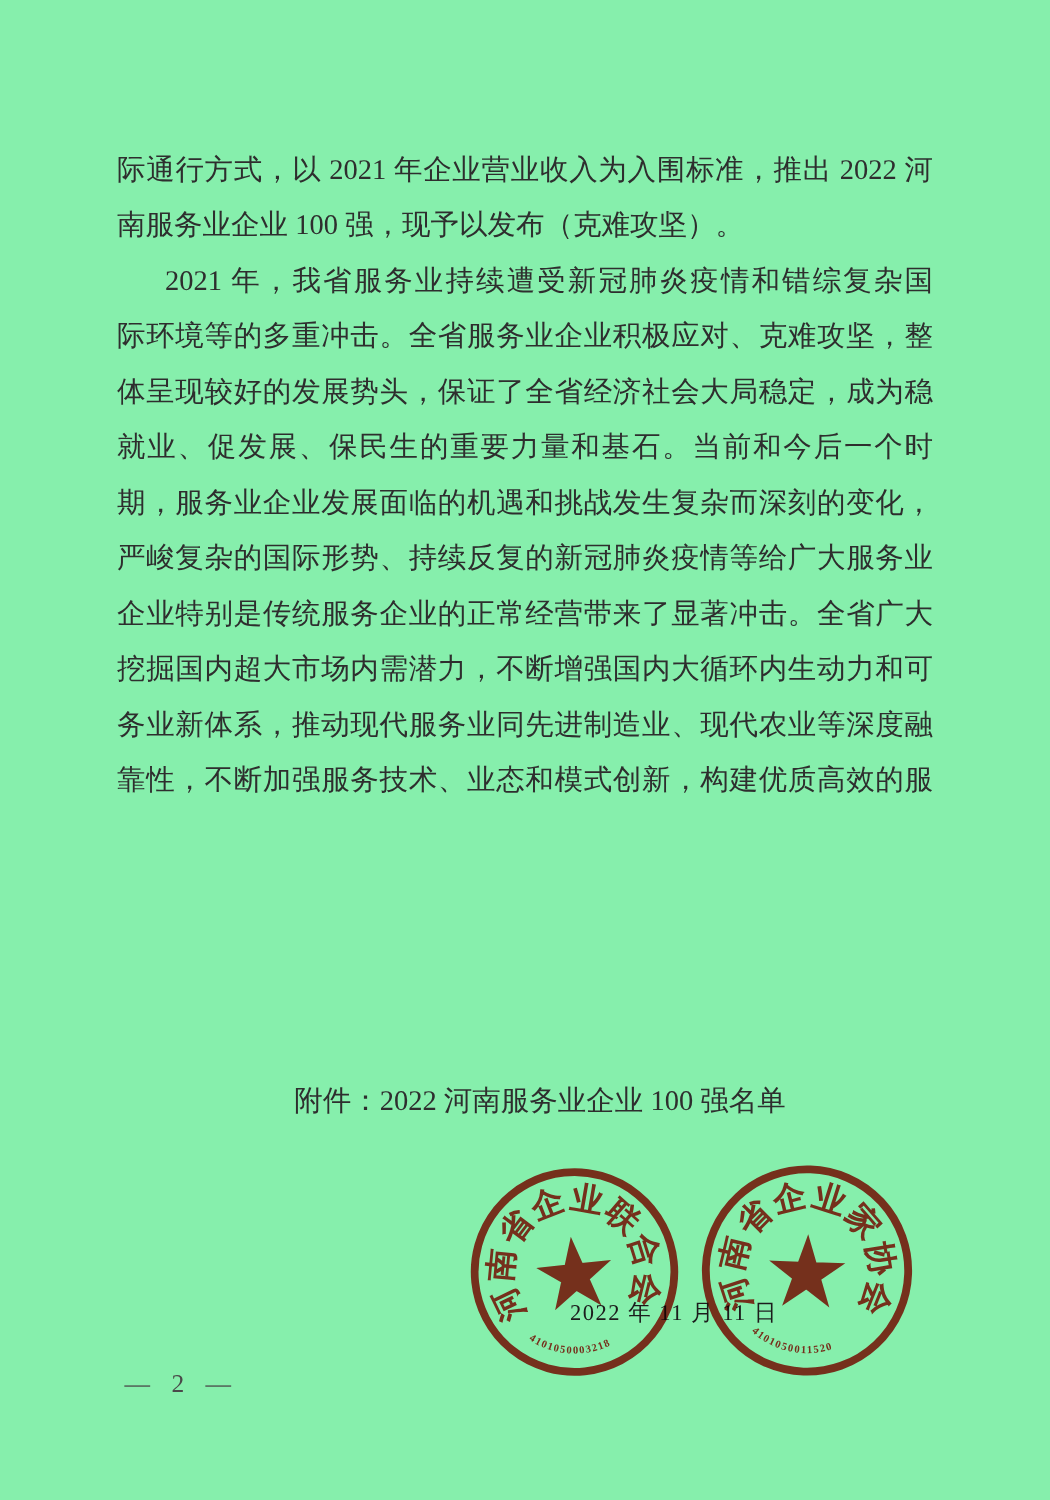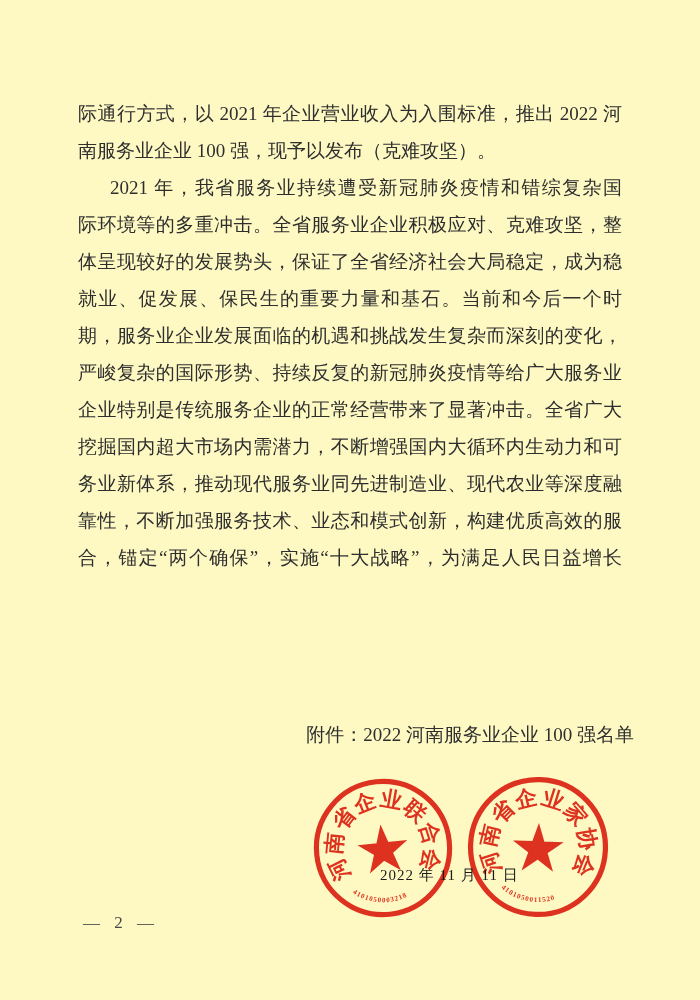--- a/index.html
+++ b/index.html
@@ -1,35 +1,35 @@
 <!DOCTYPE html>
 <html><head>
 <meta charset="utf-8">
 <style>
   html,body { margin:0; padding:0; background:#e8e8e8; }
   .page {
     position:relative; width:700px; height:1000px; margin:0 auto;
-    background:#fef9c3; overflow:hidden;
+    background:#86efac; overflow:hidden;
     font-family:"Liberation Serif","DejaVu Serif",serif;
   }
   .body-text {
     position:absolute; left:78px; top:95px; width:544px;
     color:#2e2e2e; font-size:19px;
   }
   .line {
     height:37px; line-height:37px; overflow:hidden;
     text-align:justify; text-align-last:justify;
     white-space:normal;
   }
   .line.end { text-align-last:left; }
   .line.indent { text-indent:32px; }
   .attachment {
-    position:absolute; left:90px; top:716px; width:544px;
+    position:absolute; left:74px; top:716px; width:544px;
     height:37px; line-height:37px; color:#2e2e2e; font-size:19px;
-    text-indent:28px; text-align:right;
+    text-indent:28px; text-align:center;
   }
   .issue-date {
     position:absolute; left:380px; top:866px; z-index:1;
     color:#1c1c1c; font-size:15px; letter-spacing:1px;
   }
   .page-number {
     position:absolute; left:83px; top:913px;
     color:#4a4a4a; font-size:17px; letter-spacing:5px;
   }
   .seal {
@@ -51,21 +51,20 @@
     <div class="line indent">2021 年，我省服务业持续遭受新冠肺炎疫情和错综复杂国</div>
     <div class="line">际环境等的多重冲击。全省服务业企业积极应对、克难攻坚，整</div>
     <div class="line">体呈现较好的发展势头，保证了全省经济社会大局稳定，成为稳</div>
     <div class="line">就业、促发展、保民生的重要力量和基石。当前和今后一个时</div>
     <div class="line">期，服务业企业发展面临的机遇和挑战发生复杂而深刻的变化，</div>
     <div class="line">严峻复杂的国际形势、持续反复的新冠肺炎疫情等给广大服务业</div>
     <div class="line">企业特别是传统服务企业的正常经营带来了显著冲击。全省广大</div>
     <div class="line">挖掘国内超大市场内需潜力，不断增强国内大循环内生动力和可</div>
     <div class="line">务业新体系，推动现代服务业同先进制造业、现代农业等深度融</div>
     <div class="line">靠性，不断加强服务技术、业态和模式创新，构建优质高效的服</div>
-    <div class="line">合，锚定“两个确保”，实施“十大战略”，为满足人民日益增长</div>
   </div>
 
   <div class="attachment">附件：2022 河南服务业企业 100 强名单</div>
 
   <div class="issue-date">2022 年 11 月 11 日</div>
 
   <svg class="seal seal-1" viewBox="0 0 160 160" color="#dd2318">
     <circle cx="80" cy="80" r="71" fill="none" stroke="currentColor" stroke-width="5.5"></circle>
     <g fill="currentColor" font-size="23" text-anchor="middle">
       <text dominant-baseline="central" transform="translate(31.1,97.8) rotate(-110)">河</text>

